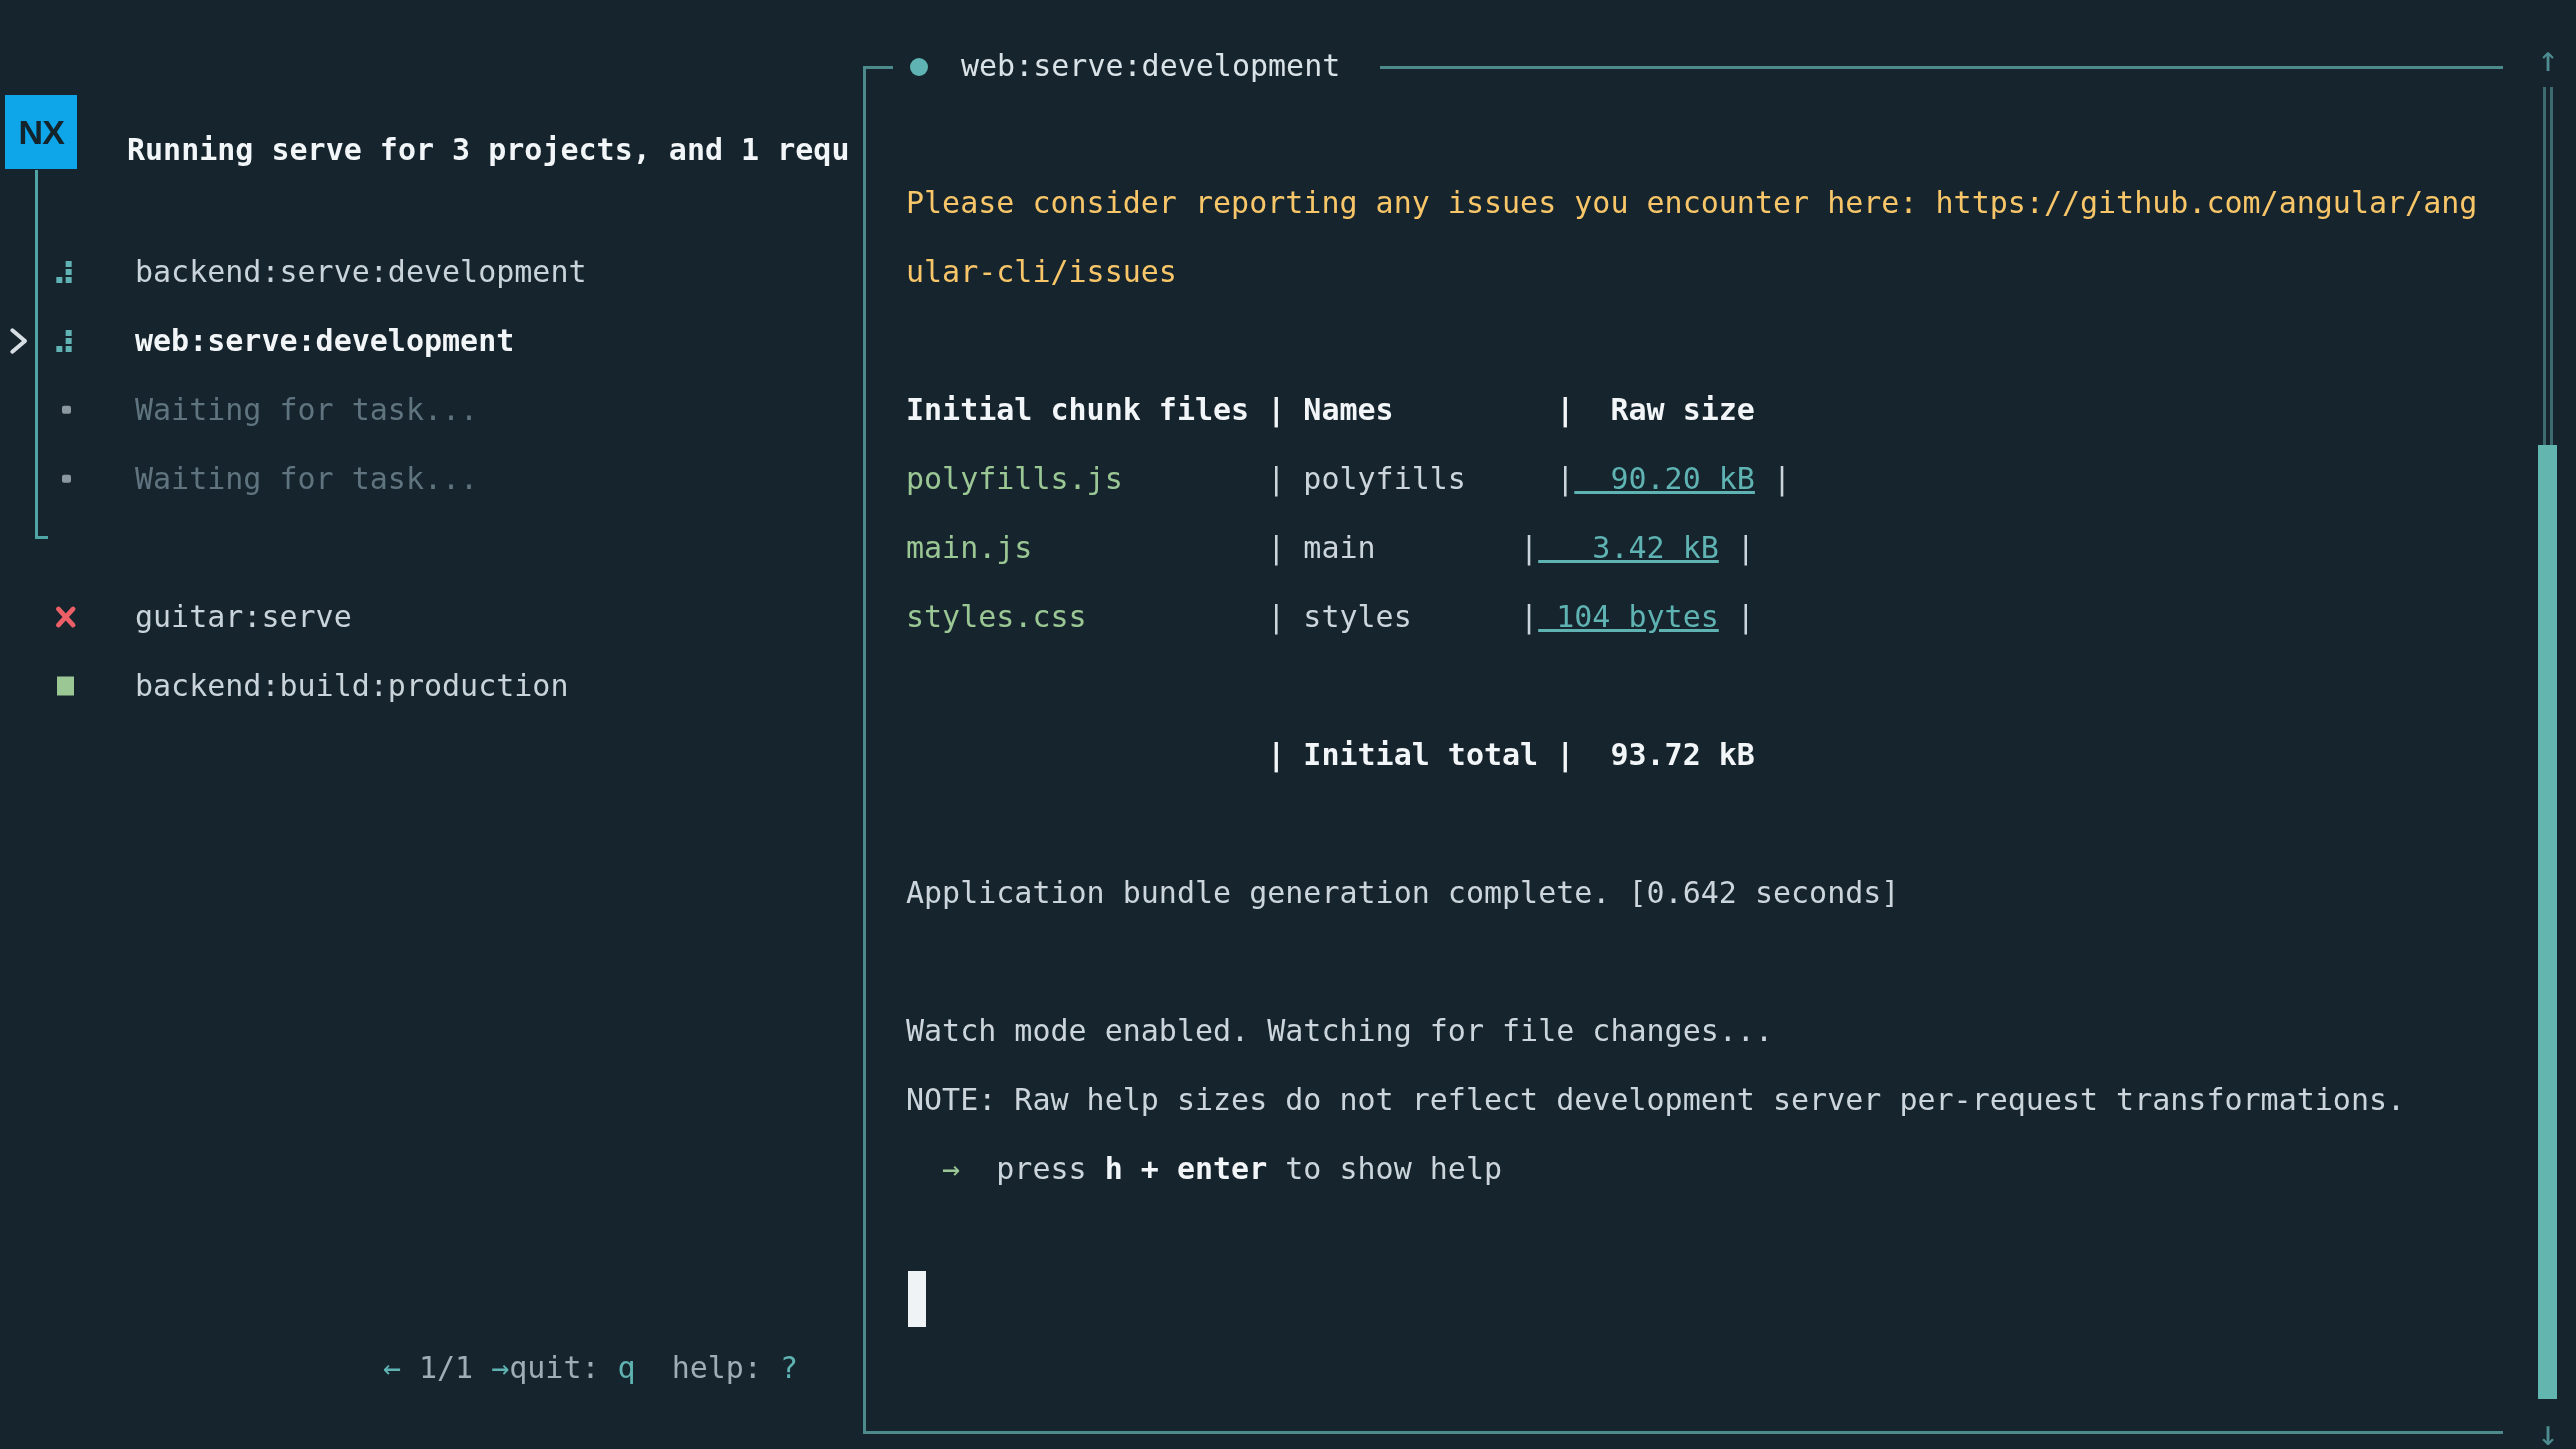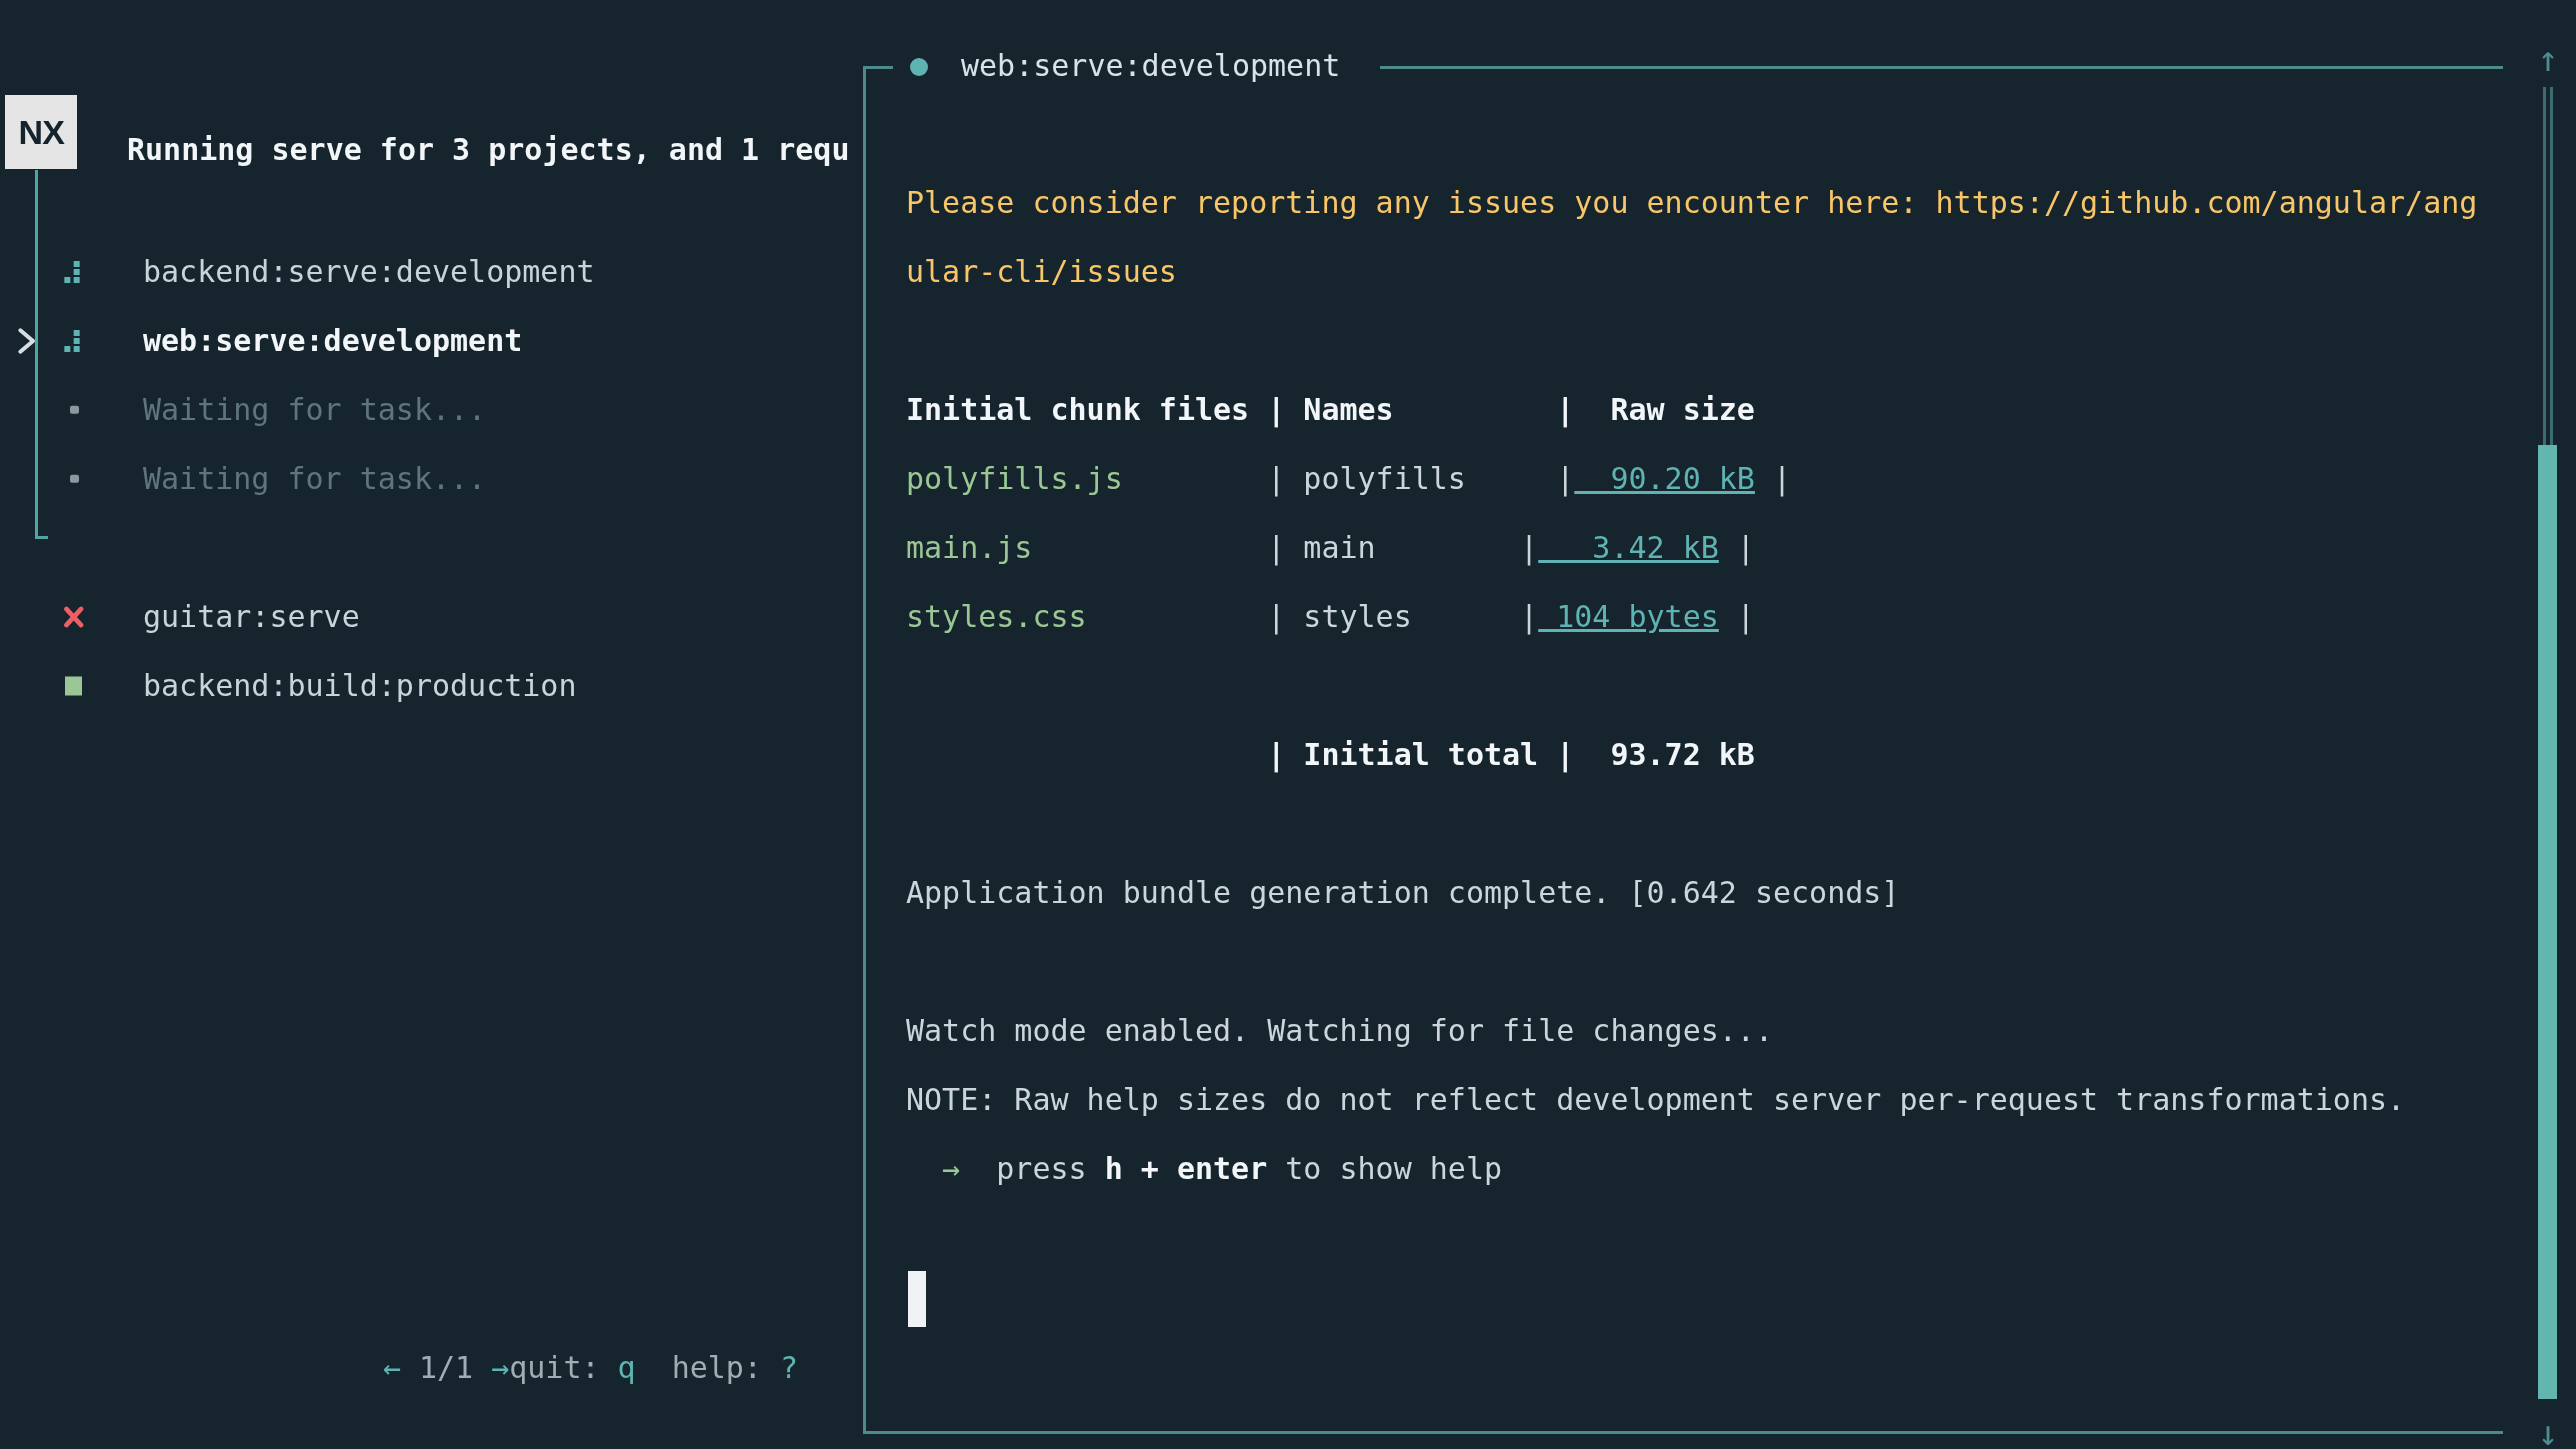--- a/index.html
+++ b/index.html
@@ -7,34 +7,34 @@
     position:relative; width:2576px; height:1449px; overflow:hidden;
     background:#16252d;
     font-family:"DejaVu Sans Mono", monospace;
     font-size:30px; color:#cbd5db;
   }
   .abs { position:absolute;margin-top:28px; }
 
   
   .nx-badge {
     left:5.4px; top:67px; width:72px; height:74px;
-    background:#e5e5e5; color:#14242c;
+    background:#0ea5e9; color:#14242c;
     display:flex; align-items:center; justify-content:center;
     font-family:"Liberation Sans", sans-serif; font-weight:bold; font-size:34px;
     letter-spacing:-0.7px;
   }
   .connector-v { left:35px; top:142px; width:3.4px; height:369px; background:#4fa5a6; }
   .connector-foot { left:35px; top:508px; width:13.4px; height:3.4px; background:#4fa5a6; }
 
   .sidebar-title {
     left:127px; top:88px; width:738px; height:68px; line-height:68px;
     font-weight:bold; color:#f2f6f8; white-space:pre; overflow:hidden;
   }
 
-  .task-list { left:16px; top:209px; width:863px; }
+  .task-list { left:8px; top:209px; width:863px; }
   .task-row { position:relative; height:69px; }
   .task-row.gap-before { margin-top:69px;padding-left:26px; }
   .task-label {
     position:absolute; left:127px; top:0; height:69px; line-height:69px;
     white-space:pre; color:#c9d3da;
   }
   .task-row.selected .task-label { color:#f2f6f8; font-weight:bold; }
   .task-row.waiting  .task-label { color:#5f747f; }
   .task-icon { position:absolute; top:50%; transform:translateY(-50%); }
   .icon-spinner { left:47px; }

